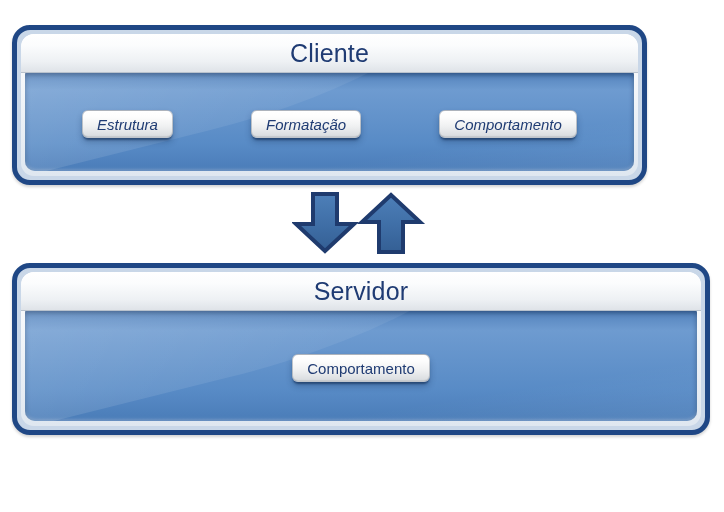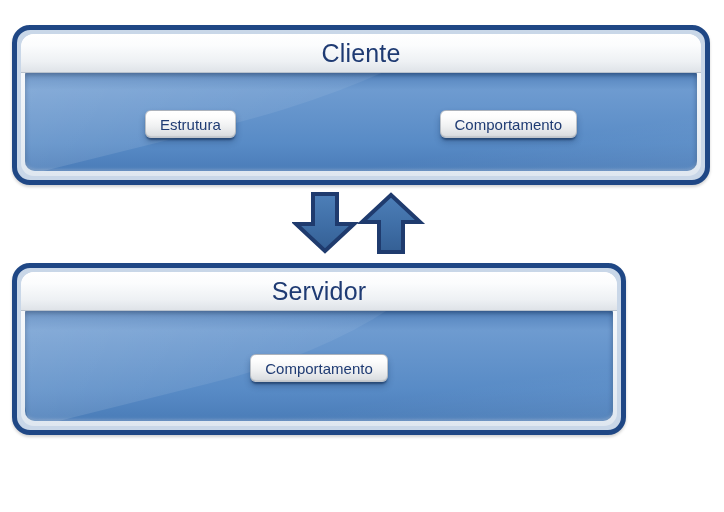--- a/index.html
+++ b/index.html
@@ -137,41 +137,42 @@
     box-sizing: border-box;
   }
 
   
   .arrows {
     position: absolute;
     z-index: 6;
   }
 
   
-  #panel-cliente  { left: 12px;  top: 25px;  width: 698px; height: 160px; }
-  #panel-servidor { left: 12px;  top: 263px; width: 614px; height: 172px; }
+  #panel-cliente  { left: 12px;  top: 25px;  width: 635px; height: 160px; }
+  #panel-servidor { left: 12px;  top: 263px; width: 698px; height: 172px; }
 
   #row-cliente  { top: 38px; }
   #row-servidor { top: 44px; }
 </style>
 </head>
 <body>
 
 <div class="canvas">
 
   <div class="panel" id="panel-cliente">
     <div class="panel-inner">
 
       <div class="panel-title">
         <span>Cliente</span>
       </div>
 
       <div class="panel-body">
-        <div class="panel-row" id="row-cliente" style="justify-content: space-around; padding: 0 18px; box-sizing: border-box;">
+        <div class="panel-row" id="row-cliente" style="justify-content: space-around; padding: 0 18px; box-sizing: border-box; font-style: italic;">
           <span class="pill">Estrutura</span>
+          <span class="pill">Formatação</span>
           <span class="pill">Comportamento</span>
         </div>
       </div>
 
     </div>
   </div>
 
   <div class="arrows" style="left:292px; top:192px; width:140px; height:62px;">
     <svg width="140" height="62" viewBox="0 0 140 62" xmlns="http://www.w3.org/2000/svg">
       <defs>

